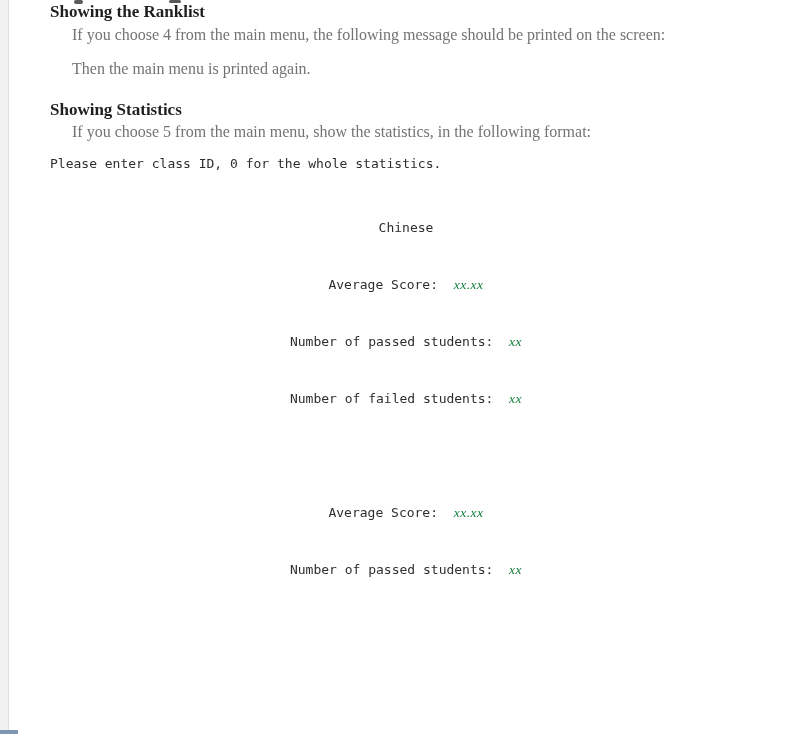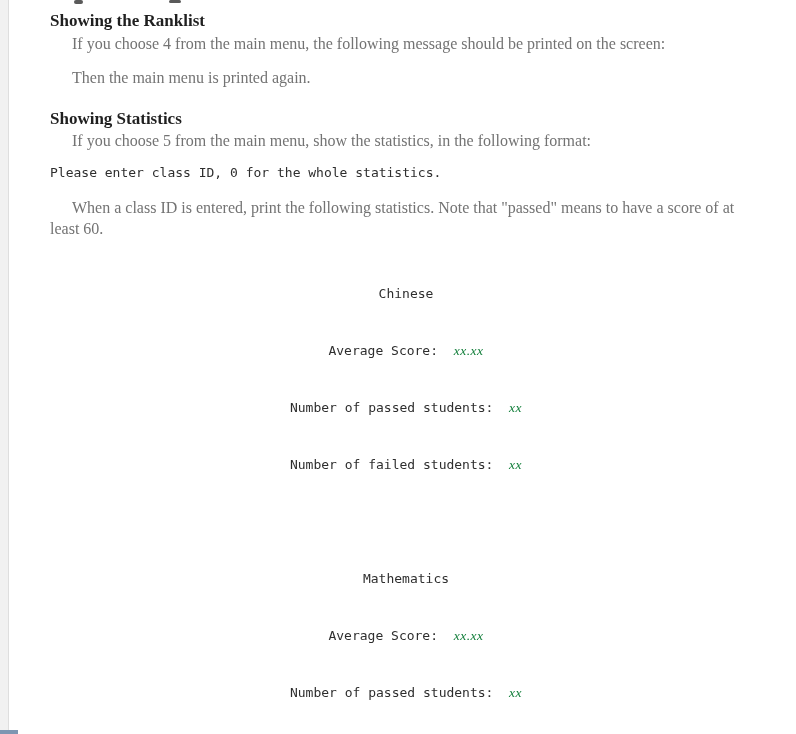--- a/index.html
+++ b/index.html
@@ -51,21 +51,21 @@
     white-space: pre;
   }
   .mono-line { height: 19px; }
   .math {
     font-family: "Liberation Serif", serif;
     font-style: italic;
     font-size: 13.5px;
     letter-spacing: 0.5px;
     color: #15803d;
   }
-  #h1    { margin-top: 11px; }
+  #h1    { margin-top: 2px; }
   #p1    { margin-top: 3px; }
   #code1 { margin-top: 13px; }
   #p2    { margin-top: 13px; }
   #h2    { margin-top: 21px; }
   #p3    { margin-top: 2px; }
   #code2 { margin-top: 12px; }
   #p4    { margin-top: 15px; }
   .subject-block { margin-top: 19px; text-align: center; }
   .subject-block.first { margin-top: 7px; }
 </style>
@@ -85,31 +85,29 @@
 
 
     <p id="p2" class="para">Then the main menu is printed again.</p>
 
     <div id="h2" class="heading">Showing Statistics</div>
 
     <p id="p3" class="para">If you choose 5 from the main menu, show the statistics, in the following format:</p>
 
     <div id="code2" class="mono mono-line">Please enter class ID, 0 for the whole statistics.</div>
 
-    <p id="p4" class="para">When a class ID is entered, print the following statistics. Note that "passed" means to have a score of at least 60.</p>
 
     <div class="mono subject-block first">
       <div class="mono-line">Chinese</div>
       <div class="mono-line"><span>Average Score:  </span><span class="math">xx.xx</span></div>
       <div class="mono-line"><span>Number of passed students:  </span><span class="math">xx</span></div>
       <div class="mono-line"><span>Number of failed students:  </span><span class="math">xx</span></div>
     </div>
 
     <div class="mono subject-block">
-      <div class="mono-line">Mathematics</div>
       <div class="mono-line"><span>Average Score:  </span><span class="math">xx.xx</span></div>
       <div class="mono-line"><span>Number of passed students:  </span><span class="math">xx</span></div>
       
     </div>
 
   </div>
 
   <div class="blue-corner" style="background: rgb(125, 150, 178);"></div>
 </div>
 

